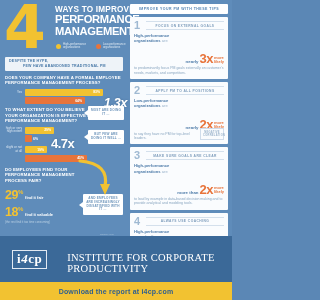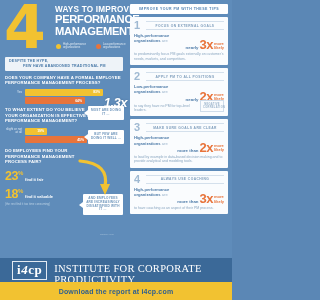--- a/index.html
+++ b/index.html
@@ -233,20 +233,21 @@
     justify-content: flex-end;
     gap: 1px;
     margin-top: -5px;
   }
   .tip-mult {
     color: #e8743b;
     font-size: 13px;
     font-weight: bold;
     line-height: 13px;
     letter-spacing: -0.5px;
+    margin-top: 14px;
   }
   .tip-mult-pre {
     color: #4f7ca9;
     font-size: 4.4px;
     font-weight: bold;
     padding-bottom: 1px;
   }
   .tip-mult-suf {
     color: #e8743b;
     font-size: 4px;
@@ -278,26 +279,26 @@
   
   .src {
     position: absolute;
     right: 6px; bottom: 2px;
     color: #a8c3db;
     font-size: 2.5px;
   }
   .brandbar {
     position: absolute;
     left: 0; bottom: 18px;
-    width: 232px; height: 24px;
+    width: 232px; height: 46px;
     background: #3b6998;
     display: flex;
     align-items: center;
     padding-left: 12px;
-    gap: 7px;
+    gap: 20px;
   }
   .logo-box {
     border: 1px solid #e3eaf2;
     color: #ffffff;
     font-size: 13px;
     font-weight: bold;
     font-family: "Liberation Serif", serif;
     padding: 0px 4px 1px 4px;
     letter-spacing: 0.5px;
     line-height: 16px;
@@ -371,40 +372,54 @@
         <div class="barlabel"></div>
         <div class="bar lo" style="width:60px">
           <span class="pct">64%</span>
         </div>
       </div>
       <div class="multiple" style="right:-4px; top:6px;font-style:italic;">1.3x</div>
     </div>
 
     <div class="q" style="width:92px">TO WHAT EXTENT DO YOU BELIEVE YOUR ORGANIZATION IS EFFECTIVE AT PERFORMANCE MANAGEMENT?</div>
 
+    <div class="barblock">
+      <div class="barrow">
+        <div class="barlabel">high or very high extent</div>
+        <div class="bar hi" style="width:29px">
+          <span class="pct">29%</span>
+        </div>
+      </div>
+      <div class="barrow">
+        <div class="barlabel"></div>
+        <div class="bar lo" style="width:7px"></div>
+        <span class="pct" style="color:#fff;font-size:3.4px;font-weight:bold;padding-left:1px">6%</span>
+      </div>
+      <div class="multiple" style="left:46px; top:9px;">4.7x</div>
+    </div>
 
     <div class="barblock" style="margin-top:4px">
       <div class="barrow">
         <div class="barlabel">slight or not at all</div>
         <div class="bar hi" style="width:22px">
           <span class="pct">19%</span>
         </div>
       </div>
       <div class="barrow">
         <div class="barlabel"></div>
         <div class="bar lo" style="width:62px">
           <span class="pct">45%</span>
         </div>
       </div>
     </div>
 
     <div class="q" style="width:72px; margin-top:5px">DO EMPLOYEES FIND YOUR PERFORMANCE MANAGEMENT PROCESS FAIR?</div>
 
     <div class="statline">
-      <span class="bignum"><span>23</span><sup>%</sup></span>
+      <span class="bignum"><span>29</span><sup>%</sup></span>
       <span class="statlabel">find it fair</span>
     </div>
     <div class="statline">
       <span class="bignum"><span>18</span><sup>%</sup></span>
       <span class="statlabel">find it valuable</span>
     </div>
     <div class="finefoot">(the rest find it too time consuming)</div>
 
     <div class="callout" style="left:88px; top:49px; width:36px;">MOST ARE DOING IT ...</div>
     <div class="callout" style="left:88px; top:73px; width:36px;">BUT FEW ARE DOING IT WELL ...</div>

